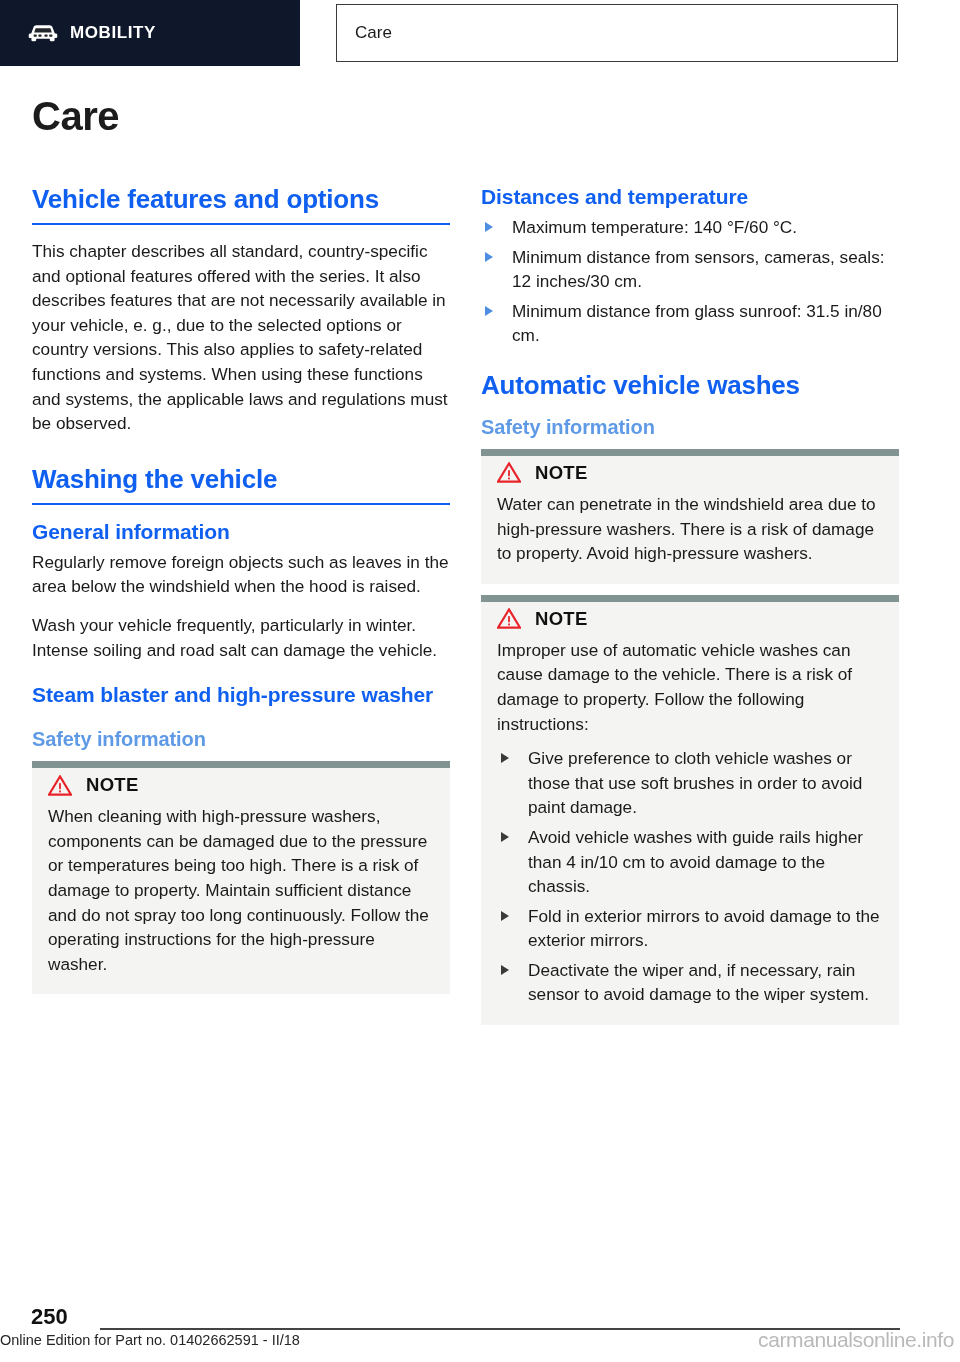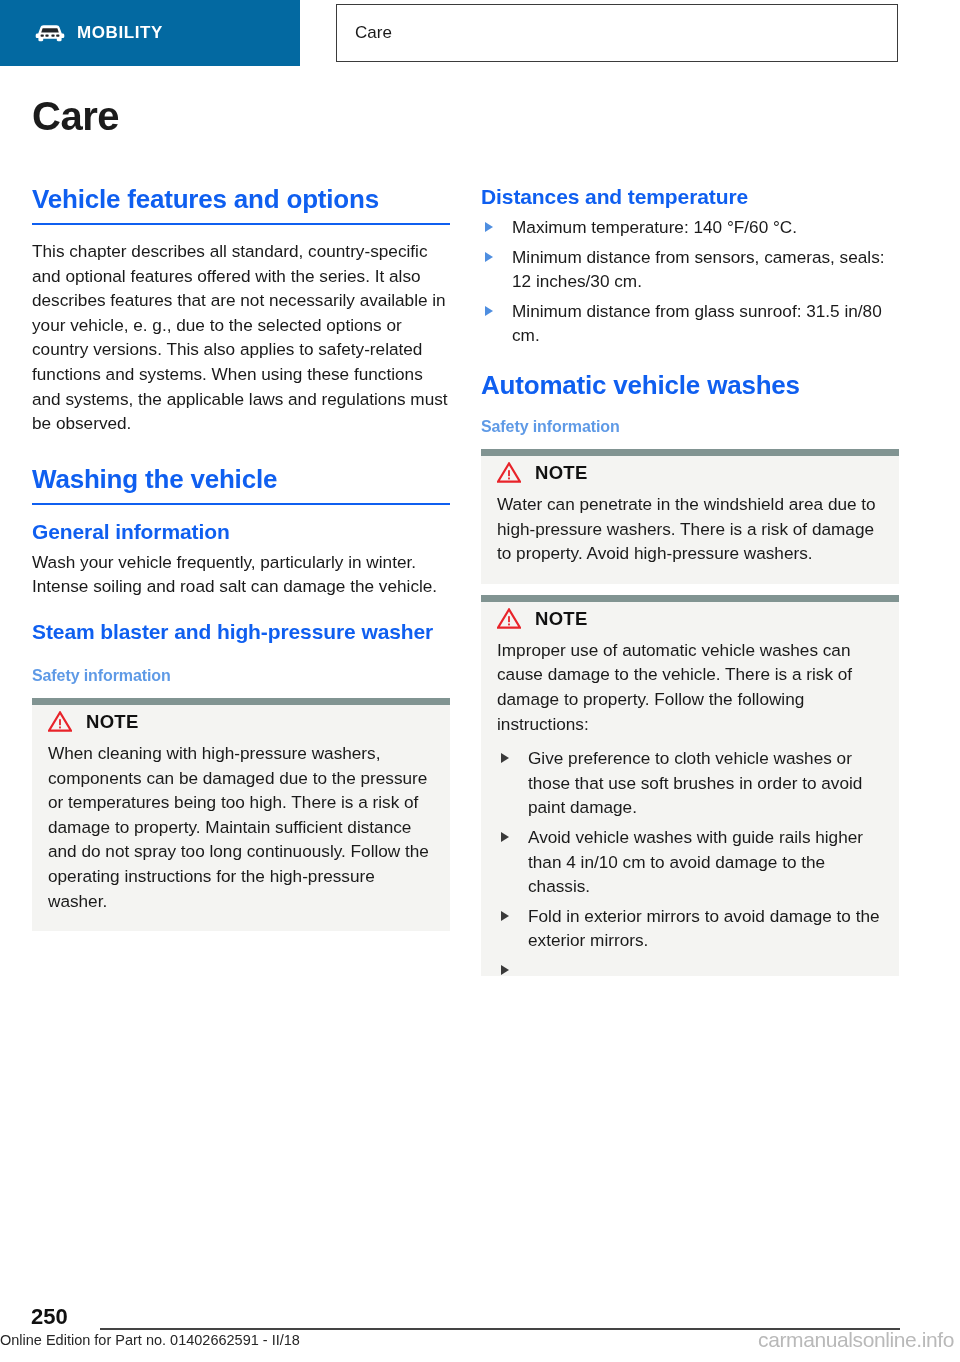--- a/index.html
+++ b/index.html
@@ -23,24 +23,24 @@
     left: 0;
     width: 960px;
     height: 66px;
   }
   .brand-tab {
     position: absolute;
     top: 0;
     left: 0;
     width: 300px;
     height: 66px;
-    background: #0369a1;
+    background: #0f172a;
     display: flex;
     align-items: center;
-    padding-left: 35px;
+    padding-left: 28px;
     box-sizing: border-box;
   }
   .brand-icon {
     width: 30px;
     height: 22px;
     margin-right: 12px;
     display: block;
   }
   .brand-label {
     color: #ffffff;
@@ -112,21 +112,21 @@
   h2.h-sub {
     margin: 20px 0 6px 0;
     font-size: 21px;
     line-height: 25px;
     font-weight: bold;
     color: #0f5ff0;
     letter-spacing: -0.1px;
   }
   h3.h-safety {
     margin: 20px 0 10px 0;
-    font-size: 16px;
+    font-size: 20px;
     line-height: 24px;
     font-weight: bold;
     color: #5f9ae6;
     letter-spacing: -0.1px;
   }
   h2.h-sub.tight { margin-top: 18px; }
 
   p.body {
     margin: 0 0 14px 0;
     font-size: 17.2px;
@@ -271,20 +271,21 @@
 
     <div class="col col-left">
 
       <h1 class="h-major">Vehicle features and options</h1>
 
       <p class="body">This chapter describes all standard, country-specific and optional features offered with the series. It also describes features that are not necessarily available in your vehicle, e. g., due to the selected options or country versions. This also applies to safety-related functions and systems. When using these functions and systems, the applicable laws and regulations must be observed.</p>
 
       <h1 class="h-major" style="margin-top:28px;">Washing the vehicle</h1>
 
       <h2 class="h-sub tight" style="margin-top:4px;">General information</h2>
+      <p class="body">Regularly remove foreign objects such as leaves in the area below the windshield when the hood is raised.</p>
       <p class="body">Wash your vehicle frequently, particularly in winter. Intense soiling and road salt can damage the vehicle.</p>
 
       <h2 class="h-sub">Steam blaster and high-pressure washer</h2>
       <h3 class="h-safety">Safety information</h3>
 
       <div class="note-wrap">
         <div class="note-bar"></div>
         <div class="note-box">
           <div class="note-head">
             <svg class="note-icon" viewBox="0 0 24 21">
@@ -340,21 +341,21 @@
               <rect x="11.1" y="8.2" width="1.8" height="6.0" fill="#e8232a"></rect>
               <rect x="11.1" y="15.5" width="1.8" height="1.9" fill="#e8232a"></rect>
             </svg>
             <span class="note-title">NOTE</span>
           </div>
           <p class="body">Improper use of automatic vehicle washes can cause damage to the vehicle. There is a risk of damage to property. Follow the following instructions:</p>
           <ul class="bullets dark">
             <li><span class="tri"></span><span>Give preference to cloth vehicle washes or those that use soft brushes in order to avoid paint damage.</span></li>
             <li><span class="tri"></span><span>Avoid vehicle washes with guide rails higher than 4 in/10 cm to avoid damage to the chassis.</span></li>
             <li><span class="tri"></span><span>Fold in exterior mirrors to avoid damage to the exterior mirrors.</span></li>
-            <li><span class="tri"></span></li>
+            <li><span class="tri"></span><span>Deactivate the wiper and, if necessary, rain sensor to avoid damage to the wiper system.</span></li>
           </ul>
         </div>
       </div>
 
     </div>
 
   </div>
 
   <div class="footer">
     <div class="page-num">250</div>

